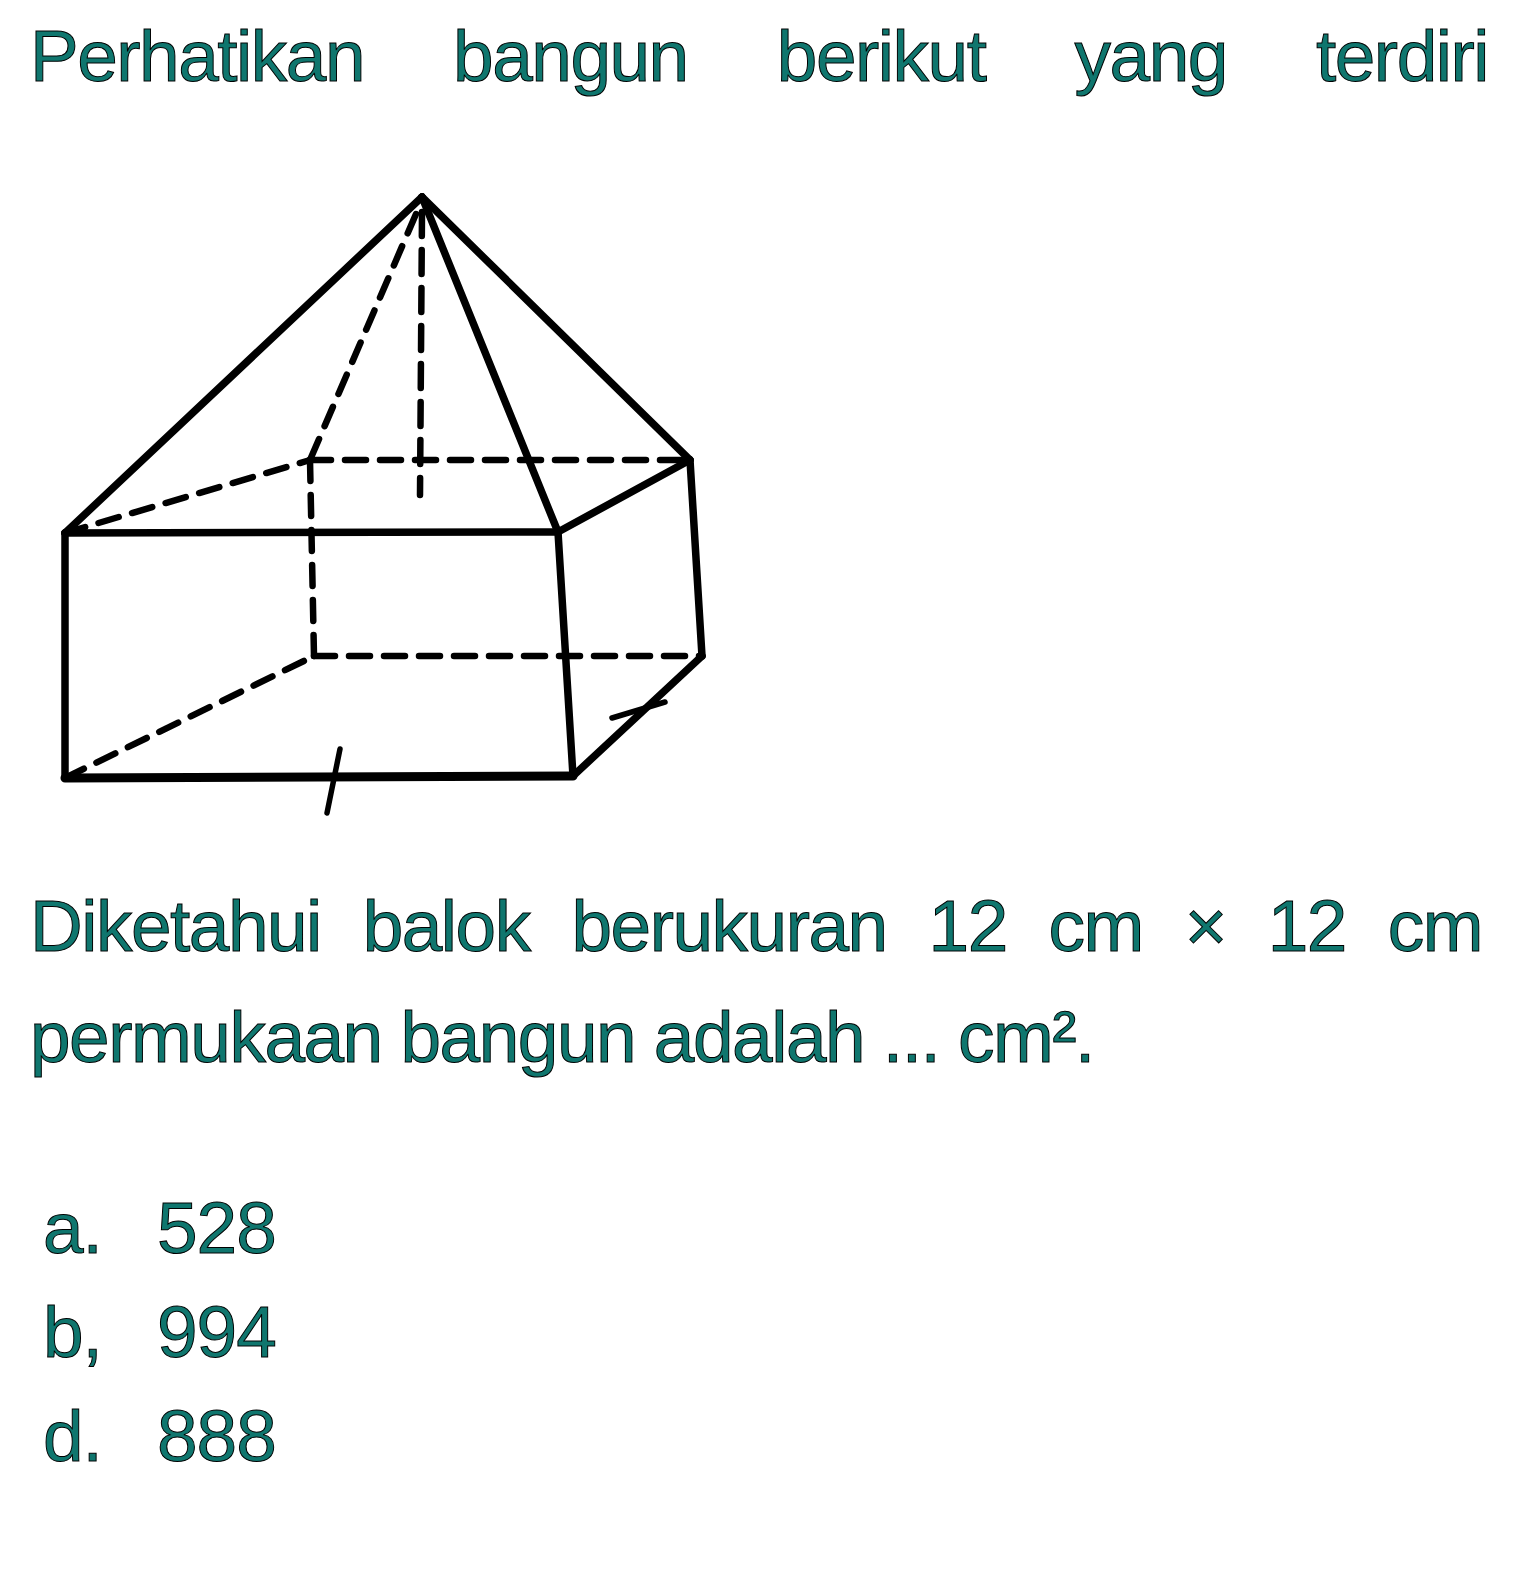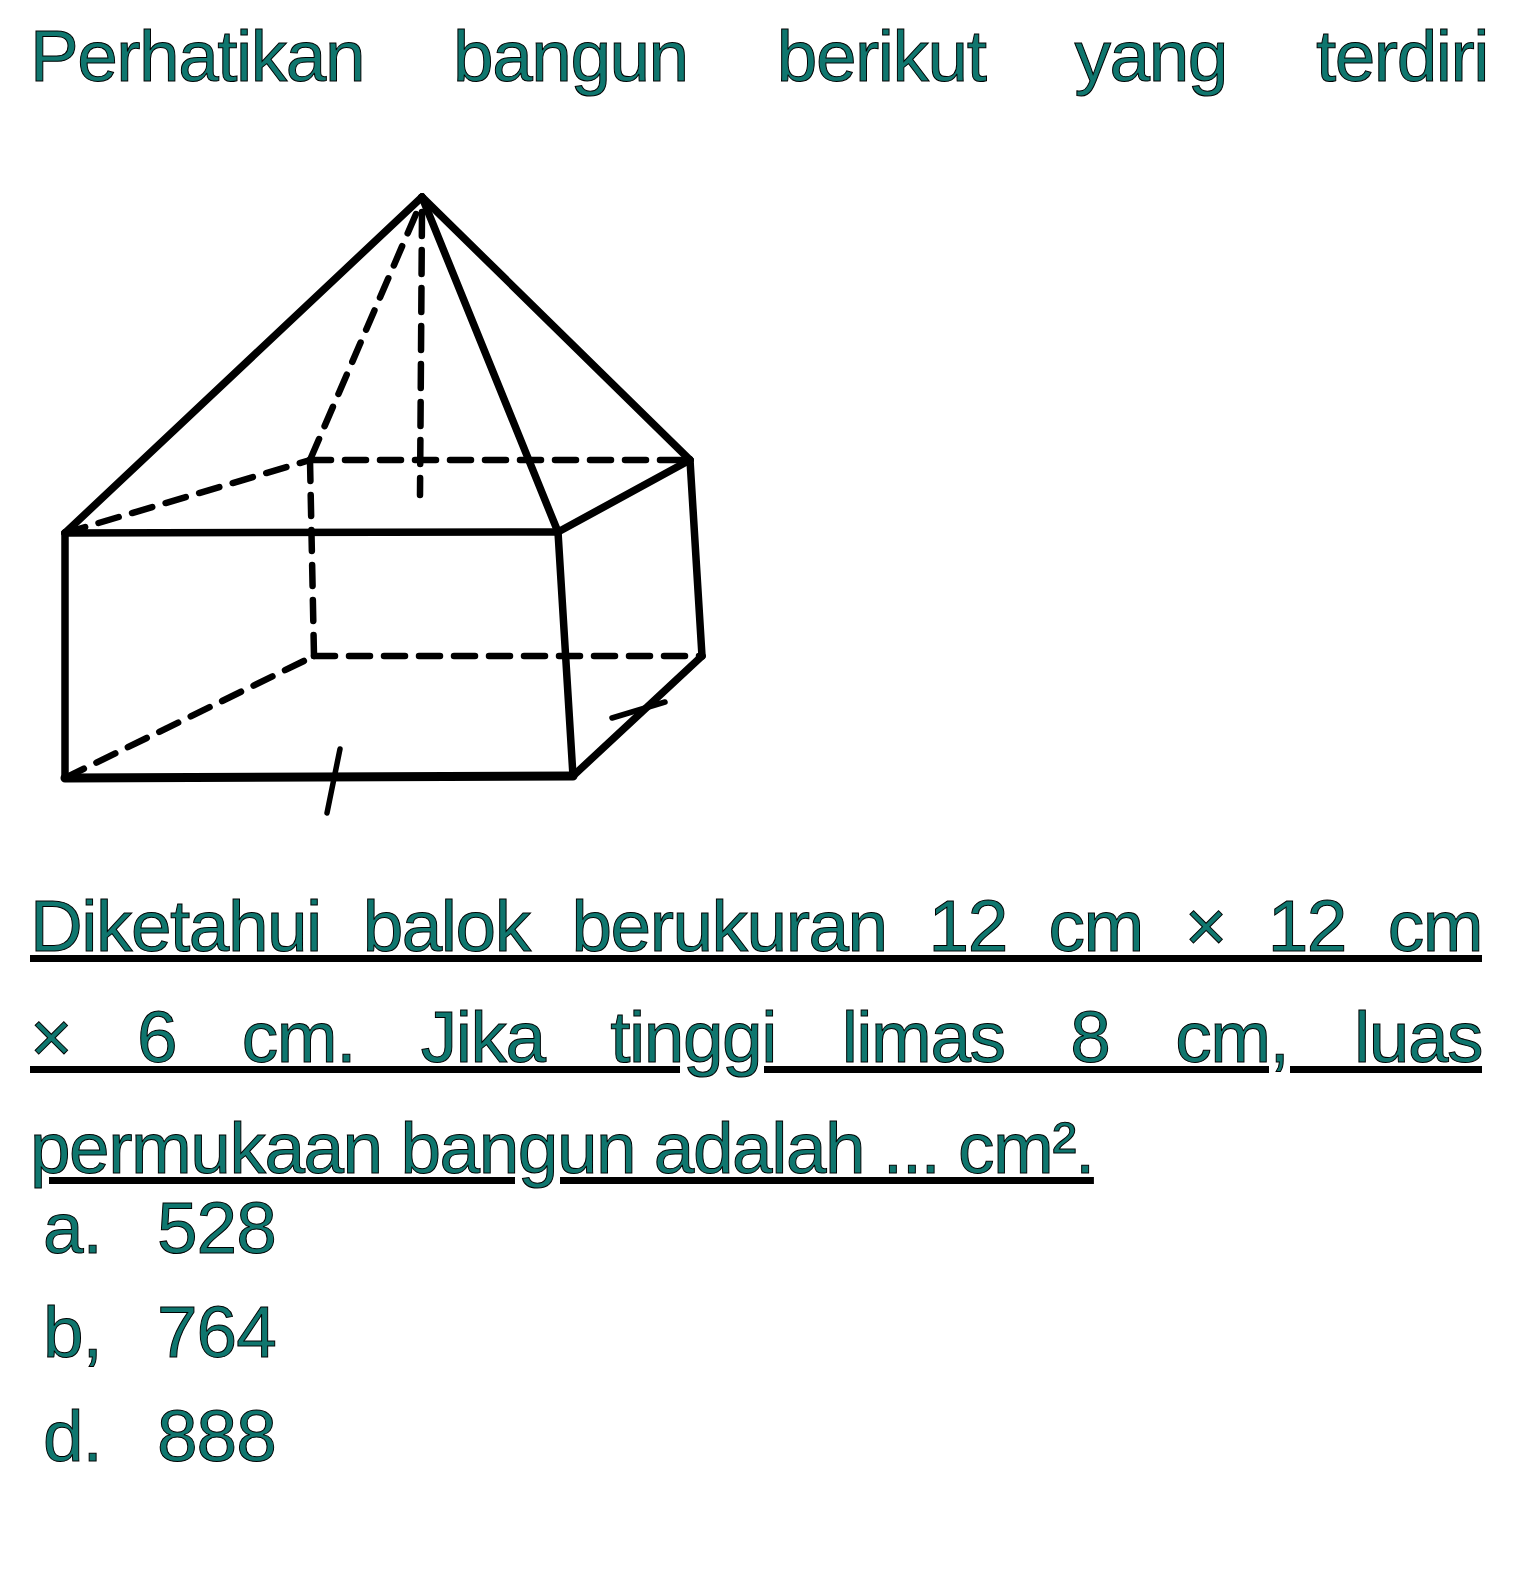--- a/index.html
+++ b/index.html
@@ -19,21 +19,21 @@
   .title{
     position:absolute;top:0px;left:30px;width:1458px;
     font-size:73px;line-height:112px;letter-spacing:-1.5px;
   }
   .figure{
     position:absolute;top:0;left:0;width:1513px;height:1596px;
     pointer-events:none;
   }
   .problem{
     position:absolute;top:870px;left:30px;width:1452px;
-    font-size:73px;line-height:111px;letter-spacing:-1.5px;text-decoration:underline;
+    font-size:73px;line-height:111px;letter-spacing:-1.5px;
   }
   .options{
     position:absolute;top:1176px;left:43px;width:1400px;
     font-size:73px;line-height:104px;letter-spacing:-1px;
   }
   .opt-label{display:inline-block;width:114px;}
   .opt-value{display:inline-block;}
 </style>
 </head>
 <body>
@@ -76,29 +76,28 @@
     </g>
 
     <g stroke-width="5.5">
       <line x1="340" y1="749" x2="327" y2="813"></line>
       <line x1="612" y1="718" x2="665" y2="702"></line>
     </g>
   </svg>
 
   <div class="problem">
     <div class="textline just">Diketahui balok berukuran 12 cm × 12 cm</div>
-    <div class="textline just">× 6 cm. Jika tinggi limas 8 cm, luas</div>
     <div class="textline">permukaan bangun adalah ... cm².</div>
   </div>
 
   <div class="options">
     <div class="textline">
       <span class="opt-label">a.</span><span class="opt-value">528</span>
     </div>
     <div class="textline">
-      <span class="opt-label">b,</span><span class="opt-value">764</span>
+      <span class="opt-label">b,</span><span class="opt-value">994</span>
     </div>
     <div class="textline">
       <span class="opt-label">d.</span><span class="opt-value">888</span>
     </div>
   </div>
 
 </div>
 
 </body></html>

